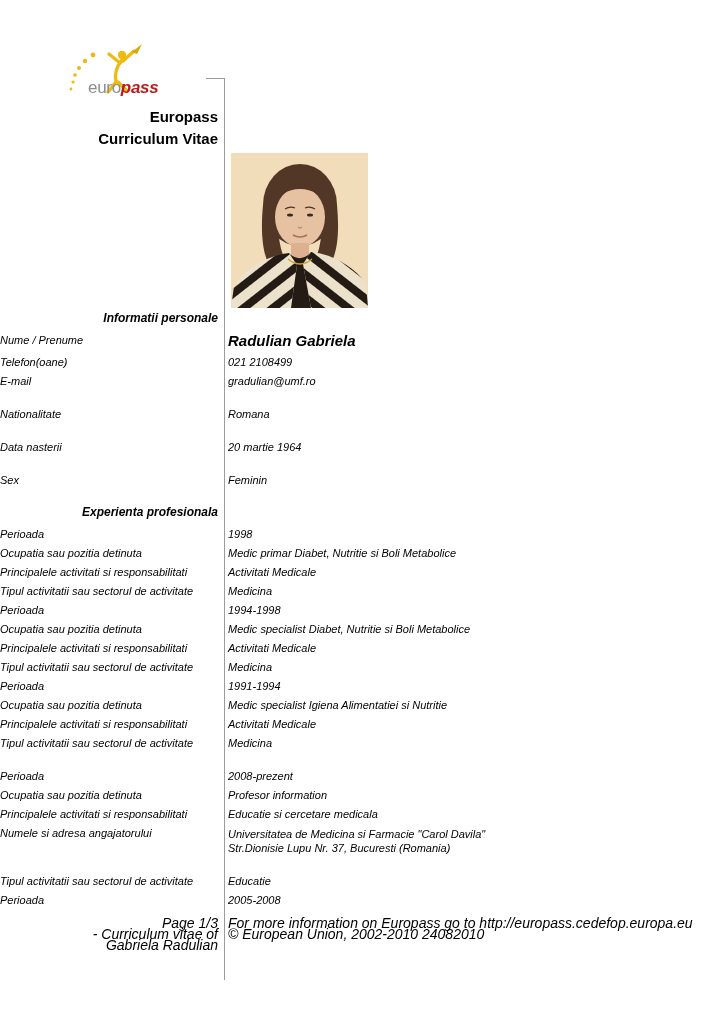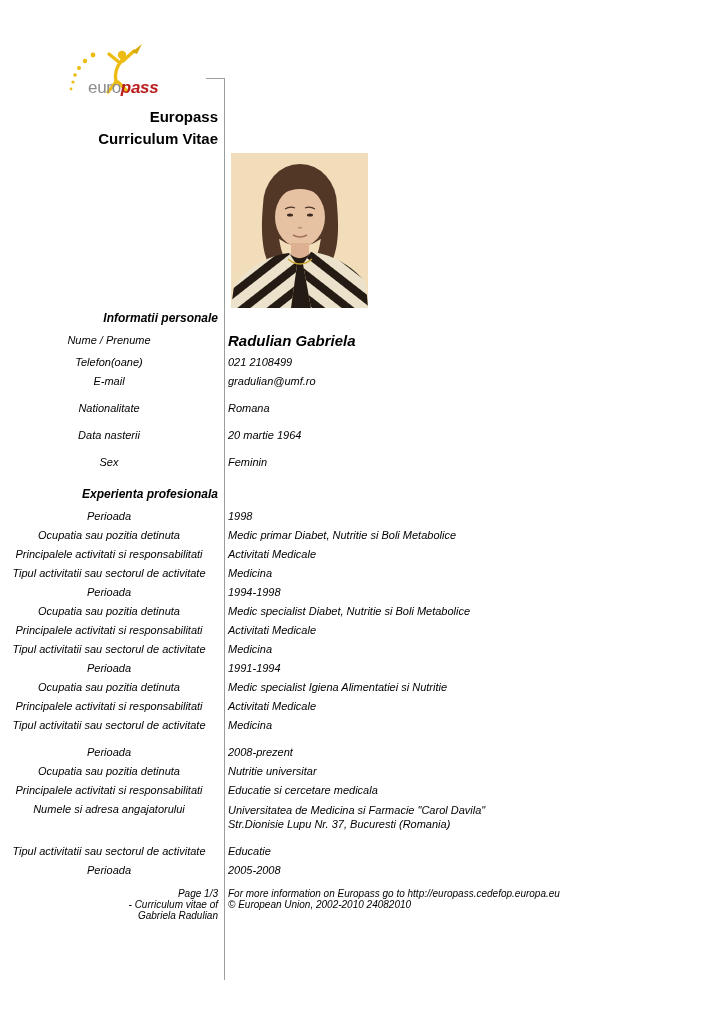--- a/index.html
+++ b/index.html
@@ -21,33 +21,33 @@
   
   .title { position:absolute; left:0; top:106px; width:218px; text-align:right; font-weight:bold; font-size:15px; line-height:22px; }
 
   
   .photo { position:absolute; left:231px; top:153px; width:137px; height:155px; }
 
   
   .content { position:absolute; left:0; top:311px; width:724px;font-style:italic; }
   .heading { width:218px; text-align:right; font-weight:bold; font-size:12px; line-height:15px; margin-bottom:8px; }
   .row { display:flex; font-size:11px; line-height:13px; margin-bottom:6px; }
-  .lbl { flex:0 0 218px; width:218px; text-align:center; }
+  .lbl { flex:0 0 218px; width:218px; text-align:left; }
   .val { margin-left:10px; max-width:458px; }
   .name-row { margin-bottom:8px; }
   .name-row .val { font-weight:bold; font-size:15px; line-height:14px;text-align:right; }
-  .mt3 { margin-top:3px; } .mt4 { margin-top:14px; }
+  .mt3 { margin-top:3px; } .mt4 { margin-top:20px; }
   .job-row { margin-top:14px; margin-bottom:0; }
   .job-row .lbl { font-weight:bold; font-size:12px; line-height:16px; white-space:pre-line; }
   .job-row .val { font-weight:bold; line-height:15px; }
   .exp-heading { margin-top:18px; }
   .preline { white-space:pre-line; line-height:14px; }
 
   
-  .footer { display:flex; margin-top:11px; font-size:10px; line-height:11px; }
+  .footer { display:flex; margin-top:11px; font-size:14px; line-height:11px; }
   .f-left { flex:0 0 218px; width:218px; text-align:right; }
   .f-right { margin-left:10px; }
 </style>
 </head>
 <body>
 
 <div class="page">
 
   <div class="hook"></div>
   <div class="vline"></div>
@@ -197,21 +197,21 @@
     <div class="row">
       <div class="lbl">Tipul activitatii sau sectorul de activitate</div>
       <div class="val">Medicina</div>
     </div>
     <div class="row mt4">
       <div class="lbl">Perioada</div>
       <div class="val">2008-prezent</div>
     </div>
     <div class="row">
       <div class="lbl">Ocupatia sau pozitia detinuta</div>
-      <div class="val">Nutritie universitar</div>
+      <div class="val">Profesor information</div>
     </div>
     <div class="row">
       <div class="lbl">Principalele activitati si responsabilitati</div>
       <div class="val">Educatie si cercetare medicala</div>
     </div>
     <div class="row">
       <div class="lbl">Numele si adresa angajatorului</div>
       <div class="val preline">Universitatea de Medicina si Farmacie "Carol Davila"
 Str.Dionisie Lupu Nr. 37, Bucuresti (Romania)</div>
     </div>

